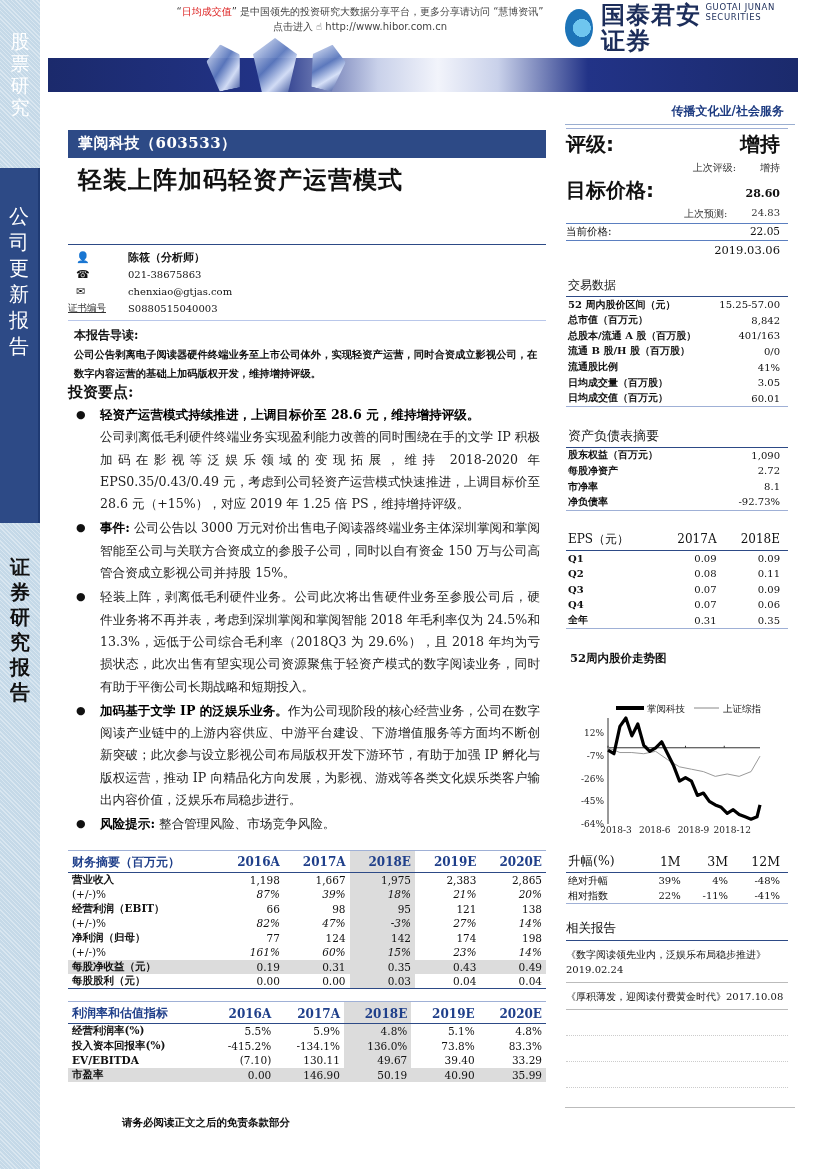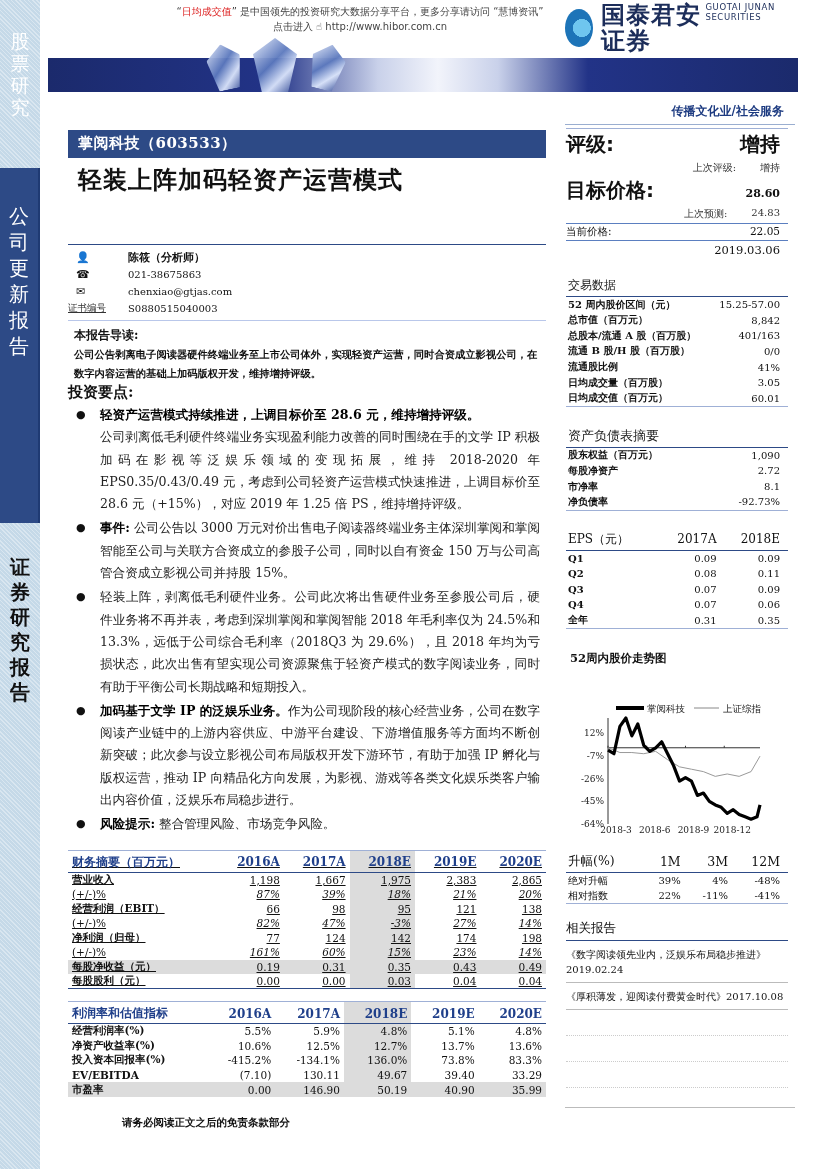--- a/index.html
+++ b/index.html
@@ -196,21 +196,21 @@
   </div>
   <div class="bullet">
     <span class="dot">●</span>
     <div class="txt"><b>加码基于文学 IP 的泛娱乐业务。</b><span>作为公司现阶段的核心经营业务，公司在数字阅读产业链中的上游内容供应、中游平台建设、下游增值服务等方面均不断创新突破；此次参与设立影视公司布局版权开发下游环节，有助于加强 IP 孵化与版权运营，推动 IP 向精品化方向发展，为影视、游戏等各类文化娱乐类客户输出内容价值，泛娱乐布局稳步进行。</span></div>
   </div>
   <div class="bullet">
     <span class="dot">●</span>
     <div class="txt"><b>风险提示:</b><span> 整合管理风险、市场竞争风险。</span></div>
   </div>
 
-  <table class="fin" id="fin-table" style="margin-top:14px;text-decoration:underline;">
+  <table class="fin" id="fin-table" style="margin-top:14px;">
     <thead>
         <tr>
       <th>财务摘要（百万元）</th>
       <th>2016A</th>
       <th>2017A</th>
       <th class="shade">2018E</th>
       <th>2019E</th>
       <th>2020E</th>
     </tr>
       </thead>
@@ -294,28 +294,20 @@
     </tr>
       </thead>
     <tbody>
         <tr>
           <td>经营利润率(%)</td>
           <td class="">5.5%</td>
           <td class="">5.9%</td>
           <td class="shade">4.8%</td>
           <td class="">5.1%</td>
           <td class="">4.8%</td>
-        </tr>
-        <tr>
-          <td>净资产收益率(%)</td>
-          <td class="">10.6%</td>
-          <td class="">12.5%</td>
-          <td class="shade">12.7%</td>
-          <td class="">13.7%</td>
-          <td class="">13.6%</td>
         </tr>
         <tr>
           <td>投入资本回报率(%)</td>
           <td class="">-415.2%</td>
           <td class="">-134.1%</td>
           <td class="shade">136.0%</td>
           <td class="">73.8%</td>
           <td class="">83.3%</td>
         </tr>
         <tr>

